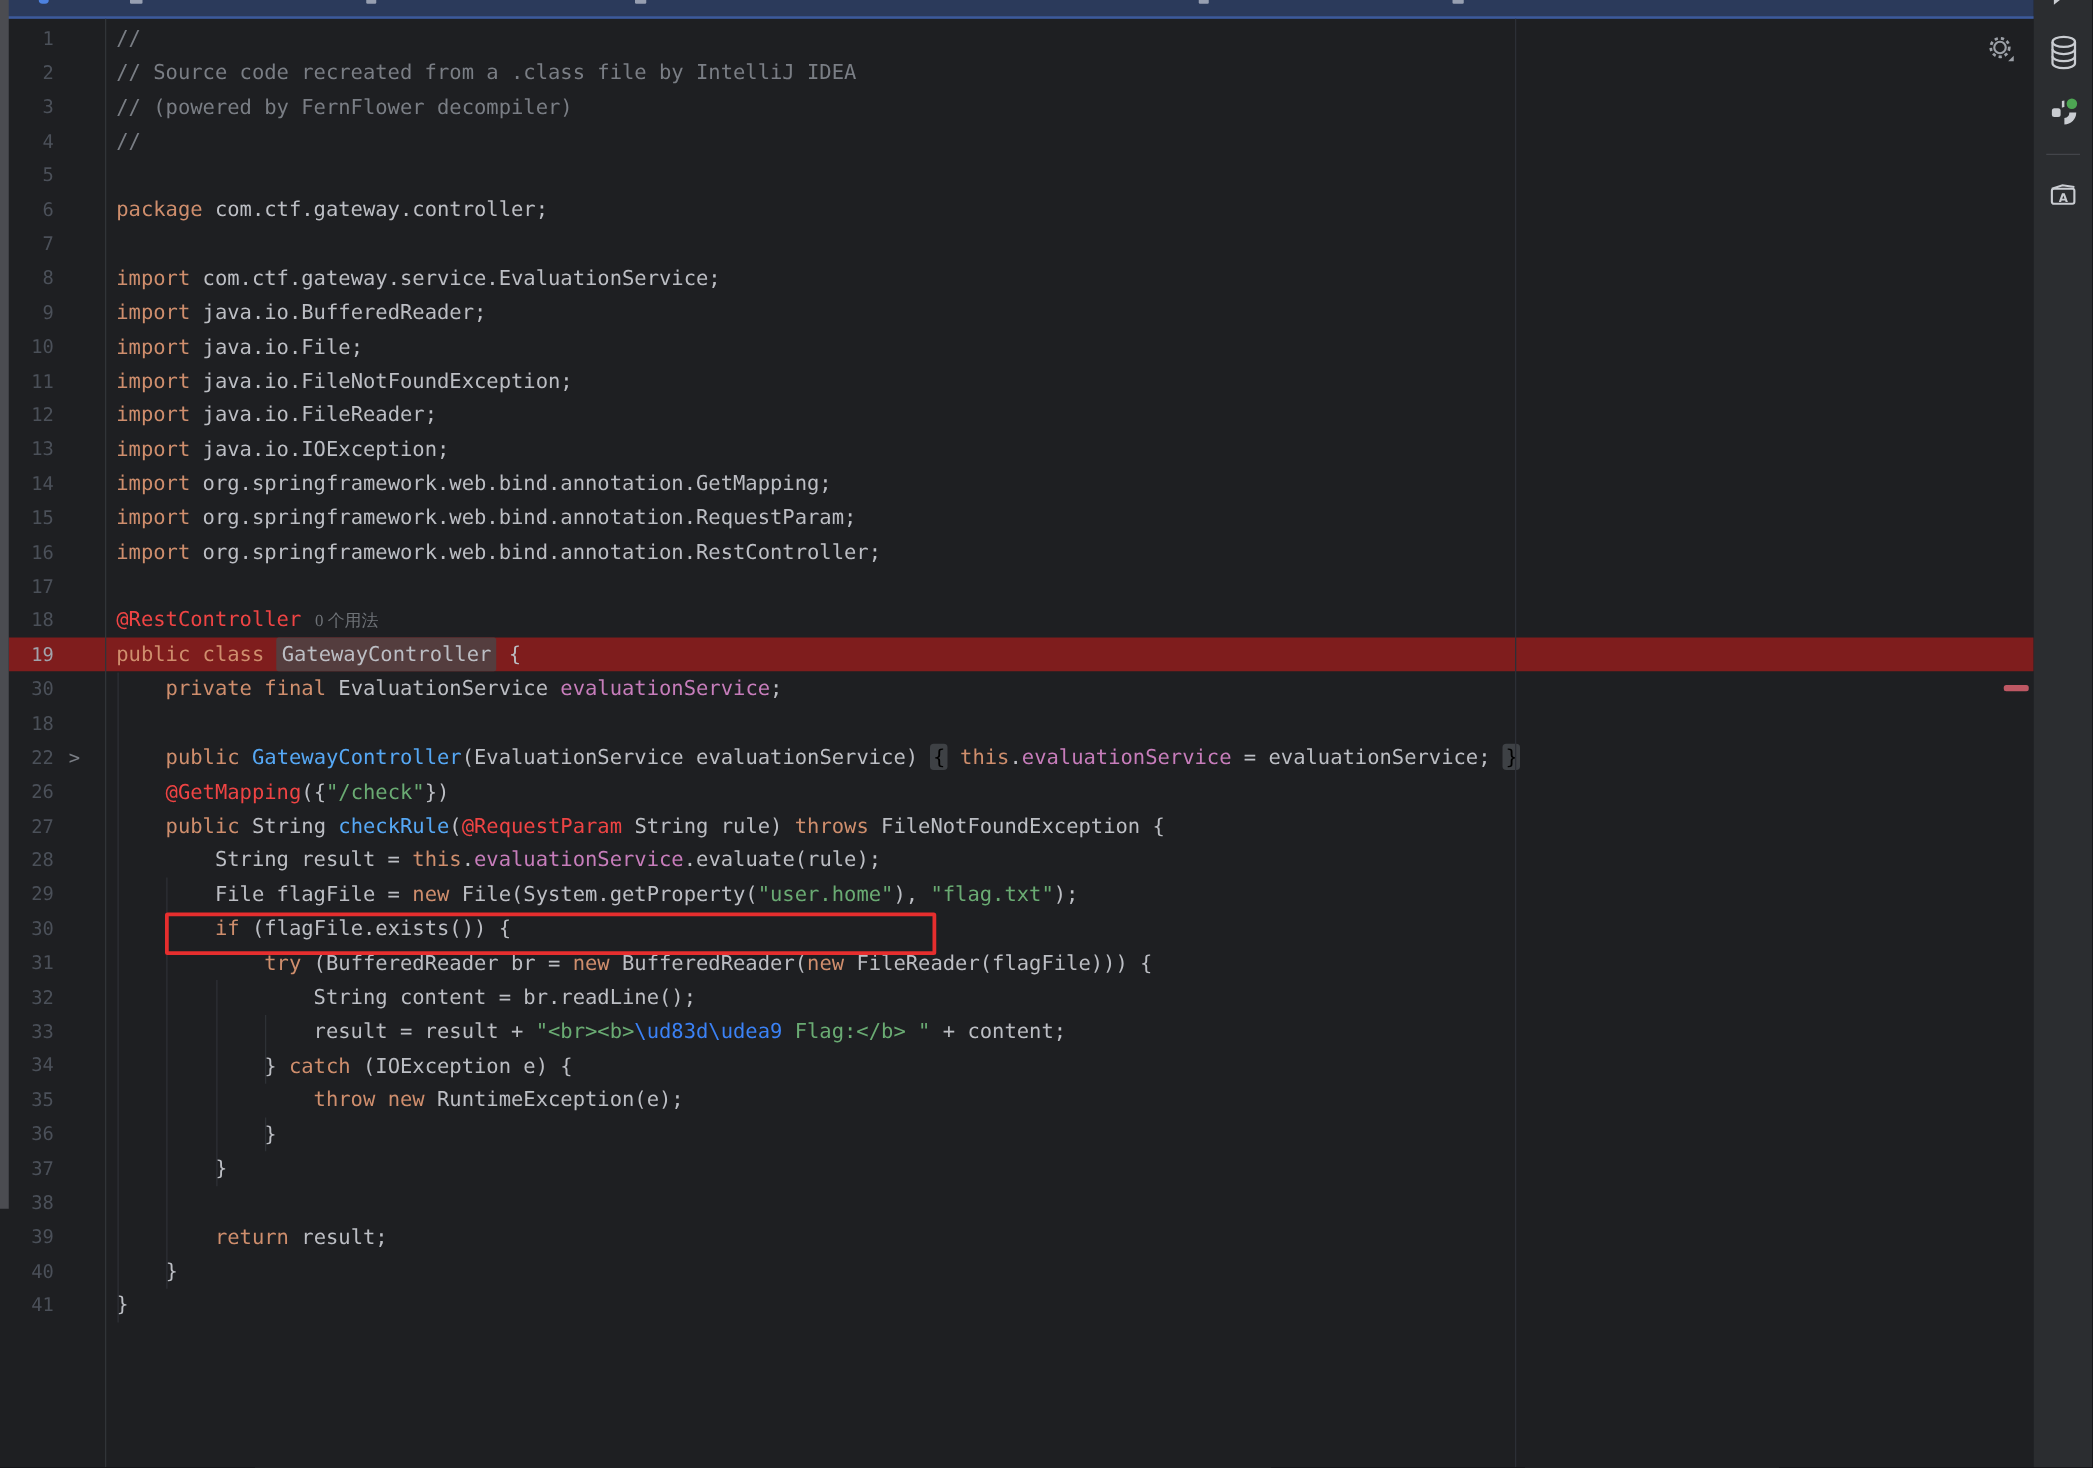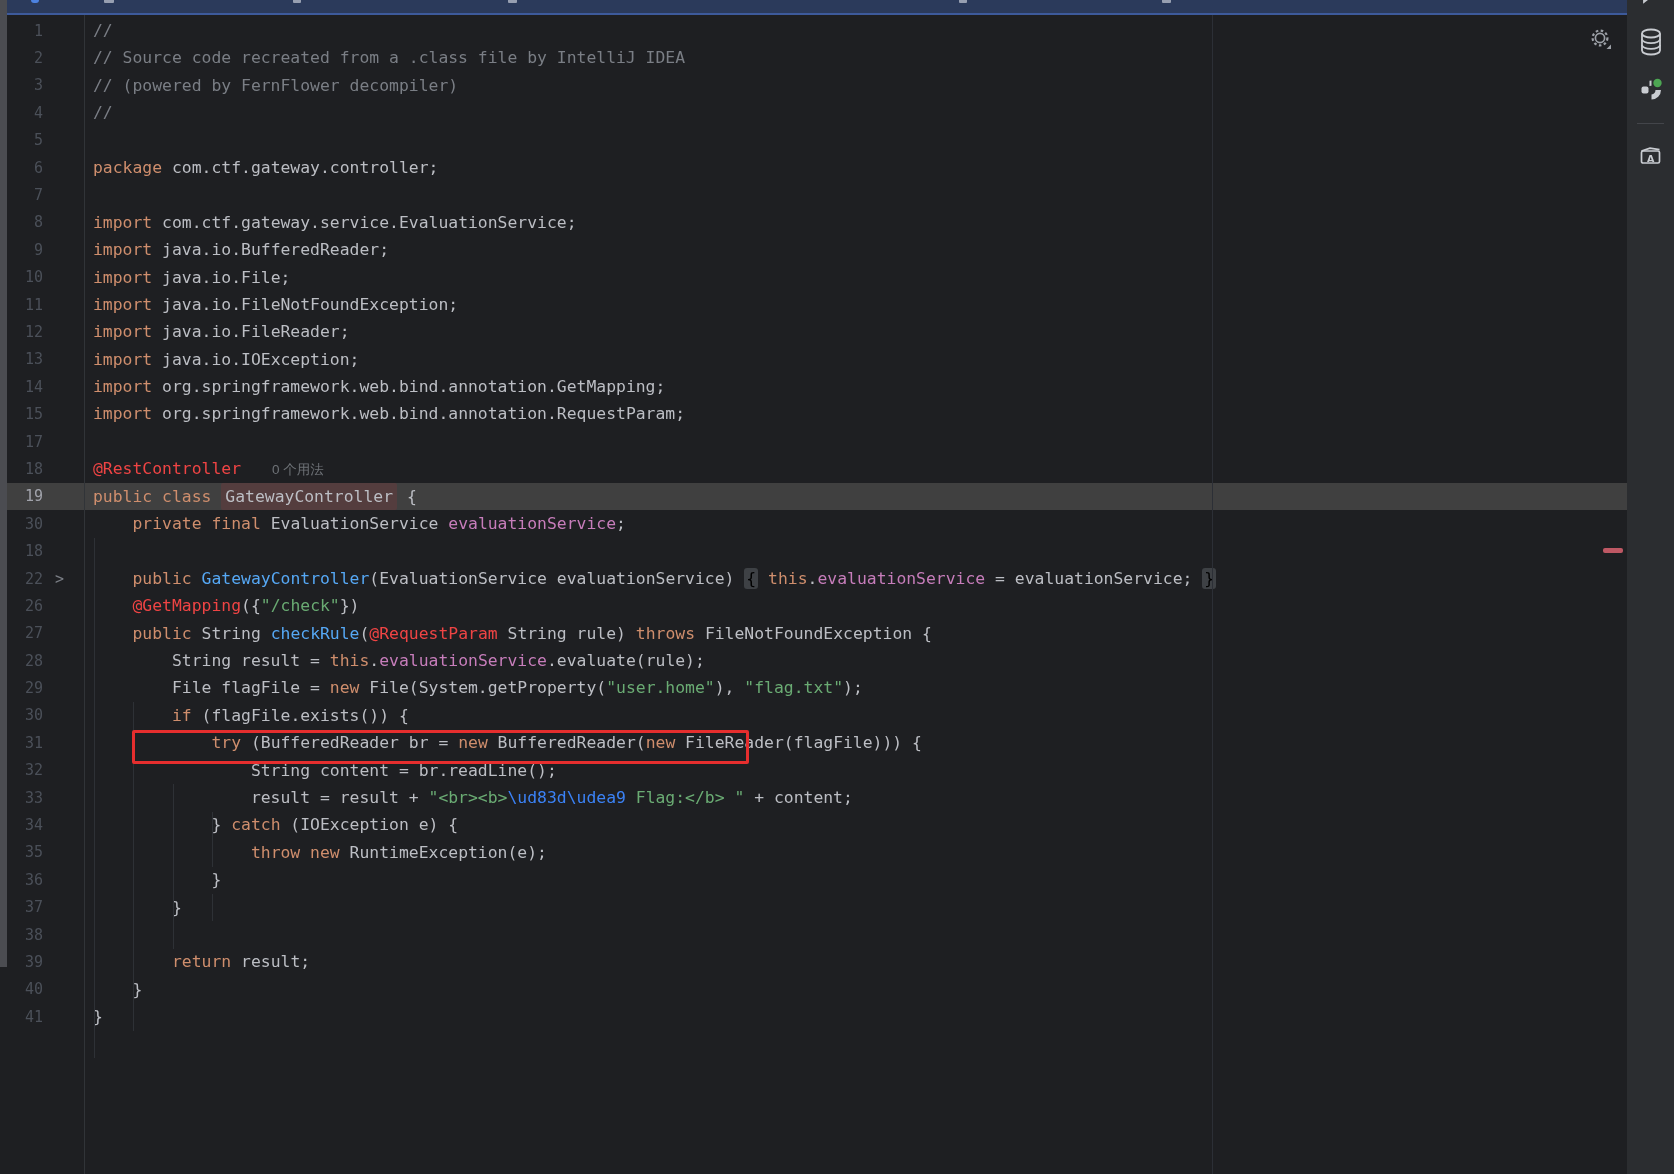--- a/index.html
+++ b/index.html
@@ -17,36 +17,36 @@
 
   
   #right-stripe{position:absolute;right:0;top:0;width:47px;height:1174px;background:#2B2D30;z-index:4;}
   .stripe-btn{position:absolute;left:0;width:47px;display:flex;justify-content:center;}
   #stripe-divider{position:absolute;left:10px;top:123px;width:27px;height:1px;background:#43454A;}
 
   
   #editor{position:absolute;left:0;top:15px;right:47px;bottom:0;}
   #code-lines{position:absolute;left:7px;top:0;right:0;bottom:0;padding-top:2px;overflow:hidden;}
   .row{height:27.4px;display:flex;align-items:center;white-space:pre;}
-  .row.caret-row{background:#404040;}
+  .row.caret-row{background:#7f1d1d;}
   .num{width:36px;flex:none;text-align:right;font-size:15px;color:#4B5059;}
   .caret-row .num{color:#A1A3AB;}
   .foldcol{width:50px;flex:none;color:#7A7E85;font-size:15px;padding-left:12px;box-sizing:border-box;}
   .codeline{flex:1;font-size:16.4px;line-height:27.4px;}
   .seg-pl{color:#BCBEC4}
   .seg-com{color:#7A7E85}
   .seg-kw{color:#CF8E6D}
   .seg-str{color:#6AAB73}
   .seg-esc{color:#3b82f6}
   .seg-ann{color:#ef4444}
   .seg-fld{color:#C77DBB}
   .seg-mth{color:#56A8F5}
   .seg-hl{background:#543D3E;border-radius:2px;padding:4px 4px;color:#BCBEC4;}
   .seg-fold{background:#3E4145;border-radius:3px;padding:1px 2px;}
-  .seg-inlay{font-family:Liberation Sans, sans-serif;font-size:13.5px;color:#6E7277;margin-left:31px;}
+  .seg-inlay{font-family:Liberation Serif, serif;font-size:13.5px;color:#6E7277;margin-left:11px;}
 
   
   .vline{position:absolute;width:1px;background:#313438;}
   #gutter-sep{left:84px;top:15px;height:1159px;}
   #margin-guide{left:1212px;top:15px;height:1159px;background:#2C2F36;}
   .indent-guide{background:#2E3136;}
   #red-box{position:absolute;left:132px;top:730px;width:611px;height:28px;
            border:3px solid #E62E2E;border-radius:2px;z-index:5;}
   #error-dash{position:absolute;left:1603px;top:548px;width:20px;height:5px;background:#BE5864;border-radius:2px;z-index:5;}
 
@@ -78,20 +78,21 @@
         <div class="row"><div class="num">6</div><div class="foldcol"></div><div class="codeline"><span class="seg-kw">package</span><span class="seg-pl"> com.ctf.gateway.controller;</span></div></div>
         <div class="row"><div class="num">7</div><div class="foldcol"></div><div class="codeline"></div></div>
         <div class="row"><div class="num">8</div><div class="foldcol"></div><div class="codeline"><span class="seg-kw">import</span><span class="seg-pl"> com.ctf.gateway.service.EvaluationService;</span></div></div>
         <div class="row"><div class="num">9</div><div class="foldcol"></div><div class="codeline"><span class="seg-kw">import</span><span class="seg-pl"> java.io.BufferedReader;</span></div></div>
         <div class="row"><div class="num">10</div><div class="foldcol"></div><div class="codeline"><span class="seg-kw">import</span><span class="seg-pl"> java.io.File;</span></div></div>
         <div class="row"><div class="num">11</div><div class="foldcol"></div><div class="codeline"><span class="seg-kw">import</span><span class="seg-pl"> java.io.FileNotFoundException;</span></div></div>
         <div class="row"><div class="num">12</div><div class="foldcol"></div><div class="codeline"><span class="seg-kw">import</span><span class="seg-pl"> java.io.FileReader;</span></div></div>
         <div class="row"><div class="num">13</div><div class="foldcol"></div><div class="codeline"><span class="seg-kw">import</span><span class="seg-pl"> java.io.IOException;</span></div></div>
         <div class="row"><div class="num">14</div><div class="foldcol"></div><div class="codeline"><span class="seg-kw">import</span><span class="seg-pl"> org.springframework.web.bind.annotation.GetMapping;</span></div></div>
         <div class="row"><div class="num">15</div><div class="foldcol"></div><div class="codeline"><span class="seg-kw">import</span><span class="seg-pl"> org.springframework.web.bind.annotation.RequestParam;</span></div></div>
+        <div class="row"><div class="num">16</div><div class="foldcol"></div><div class="codeline"><span class="seg-kw">import</span><span class="seg-pl"> org.springframework.web.bind.annotation.RestController;</span></div></div>
         <div class="row"><div class="num">17</div><div class="foldcol"></div><div class="codeline"></div></div>
         <div class="row"><div class="num">18</div><div class="foldcol"></div><div class="codeline"><span class="seg-ann">@RestController</span><span class="seg-inlay">0 个用法</span></div></div>
         <div class="row caret-row"><div class="num">19</div><div class="foldcol"></div><div class="codeline"><span class="seg-kw">public</span><span class="seg-pl"> </span><span class="seg-kw">class</span><span class="seg-pl"> </span><span class="seg-hl">GatewayController</span><span class="seg-pl"> {</span></div></div>
         <div class="row"><div class="num">30</div><div class="foldcol"></div><div class="codeline"><span class="seg-pl">    </span><span class="seg-kw">private</span><span class="seg-pl"> </span><span class="seg-kw">final</span><span class="seg-pl"> EvaluationService </span><span class="seg-fld">evaluationService</span><span class="seg-pl">;</span></div></div>
         <div class="row"><div class="num">18</div><div class="foldcol"></div><div class="codeline"></div></div>
         <div class="row"><div class="num">22</div><div class="foldcol">&gt;</div><div class="codeline"><span class="seg-pl">    </span><span class="seg-kw">public</span><span class="seg-pl"> </span><span class="seg-mth">GatewayController</span><span class="seg-pl">(EvaluationService evaluationService) </span><span class="seg-fold">{</span><span class="seg-pl"> </span><span class="seg-kw">this</span><span class="seg-pl">.</span><span class="seg-fld">evaluationService</span><span class="seg-pl"> = evaluationService; </span><span class="seg-fold">}</span></div></div>
         <div class="row"><div class="num">26</div><div class="foldcol"></div><div class="codeline"><span class="seg-pl">    </span><span class="seg-ann">@GetMapping</span><span class="seg-pl">({</span><span class="seg-str">"/check"</span><span class="seg-pl">})</span></div></div>
         <div class="row"><div class="num">27</div><div class="foldcol"></div><div class="codeline"><span class="seg-pl">    </span><span class="seg-kw">public</span><span class="seg-pl"> String </span><span class="seg-mth">checkRule</span><span class="seg-pl">(</span><span class="seg-ann">@RequestParam</span><span class="seg-pl"> String rule) </span><span class="seg-kw">throws</span><span class="seg-pl"> FileNotFoundException {</span></div></div>
         <div class="row"><div class="num">28</div><div class="foldcol"></div><div class="codeline"><span class="seg-pl">        String result = </span><span class="seg-kw">this</span><span class="seg-pl">.</span><span class="seg-fld">evaluationService</span><span class="seg-pl">.evaluate(rule);</span></div></div>
         <div class="row"><div class="num">29</div><div class="foldcol"></div><div class="codeline"><span class="seg-pl">        File flagFile = </span><span class="seg-kw">new</span><span class="seg-pl"> File(System.getProperty(</span><span class="seg-str">"user.home"</span><span class="seg-pl">), </span><span class="seg-str">"flag.txt"</span><span class="seg-pl">);</span></div></div>

